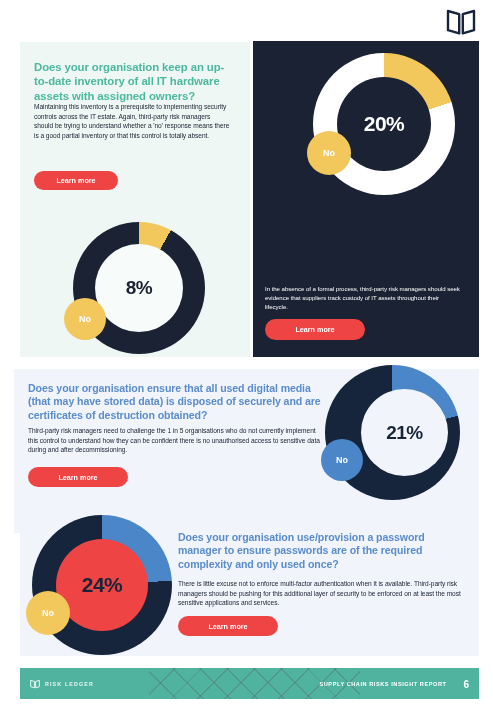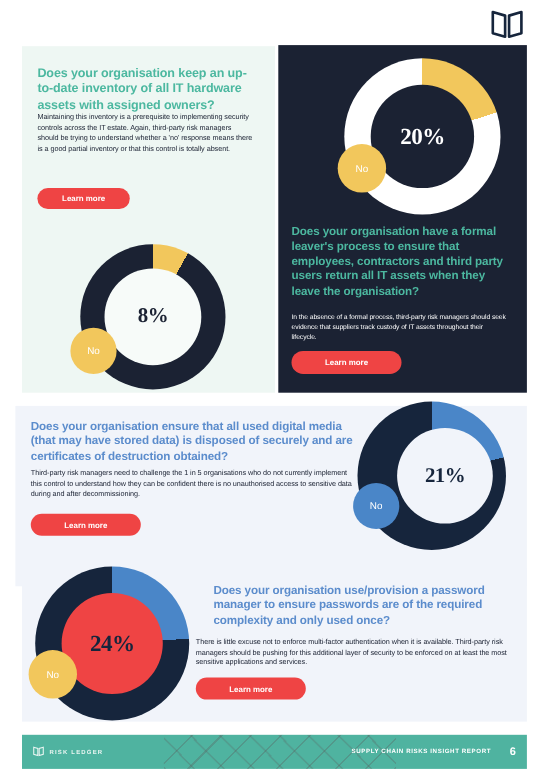--- a/index.html
+++ b/index.html
@@ -54,26 +54,26 @@
     line-height:19px;
     font-family:"Liberation Sans", sans-serif;
   }
 
   
   .donut{position:absolute;}
   .donut .ring{position:absolute;inset:0;border-radius:50%;}
   .donut .hole{
     position:absolute;border-radius:50%;
     display:flex;align-items:center;justify-content:center;
-    font-weight:bold;letter-spacing:-0.5px;font-family:Liberation Serif, serif;
+    font-weight:bold;letter-spacing:-0.5px;
   }
   .no-badge{
     position:absolute;border-radius:50%;
     display:flex;align-items:center;justify-content:center;
-    font-weight:normal;color:#ffffff;
+    font-weight:bold;color:#ffffff;
   }
 
   
   .footer{
     position:absolute;left:20px;right:14px;bottom:9px;height:31px;
     background:#4fb3a0;
     overflow:hidden;
   }
   .footer .lattice{
     position:absolute;left:28%;top:0;width:46%;height:100%;
@@ -120,21 +120,20 @@
   </div>
 
   <div class="card dark" style="left:253px;top:41px;width:226px;height:316px;">
 
     <div class="donut" style="left:60px;top:12px;width:142px;height:142px;">
       <div class="ring" style="background:conic-gradient(#f2c75c 0 20%, #ffffff 20% 100%);"></div>
       <div class="hole" style="left:24px;top:24px;width:94px;height:94px;background:#1b2233;color:#ffffff;font-size:21px;">20%</div>
       <div class="no-badge" style="left:-6px;top:78px;width:44px;height:44px;background:#f2c75c;font-size:9px;">No</div>
     </div>
 
-    <p class="q-title dark" style="position:absolute;left:12px;top:164px;width:200px;">Does your organisation have a formal leaver's process to ensure that employees, contractors and third party users return all IT assets when they leave the organisation?</p>
     <p class="q-body ondark" style="position:absolute;left:12px;top:244px;width:198px;">In the absence of a formal process, third-party risk managers should seek evidence that suppliers track custody of IT assets throughout their lifecycle.</p>
     <button class="btn" style="position:absolute;left:12px;top:278px;width:100px;height:21px;">Learn more</button>
   </div>
 
   <div class="card lav" style="left:14px;top:369px;width:465px;height:164px;">
     <p class="q-title lav" style="position:absolute;left:14px;top:13px;width:300px;">Does your organisation ensure that all used digital media (that may have  stored data) is  disposed of securely and are  certificates of  destruction  obtained?</p>
     <p class="q-body onlight" style="position:absolute;left:14px;top:57px;width:292px;">Third-party risk managers need to challenge the 1 in 5 organisations who do not currently implement this control to understand how they can be confident there is no unauthorised access to sensitive data during and after decommissioning.</p>
     <button class="btn" style="position:absolute;left:14px;top:98px;width:100px;height:20px;">Learn more</button>
 
     <div class="donut" style="left:311px;top:-4px;width:135px;height:135px;">
@@ -145,21 +144,21 @@
   </div>
 
   <div class="card lav" style="left:20px;top:517px;width:459px;height:139px;">
 
     <div class="donut" style="left:12px;top:-2px;width:140px;height:140px;">
       <div class="ring" style="background:conic-gradient(#4a86c8 0 24%, #16253c 24% 100%);"></div>
       <div class="hole" style="left:24px;top:24px;width:92px;height:92px;background:#ef4444;color:#16253c;font-size:21px;">24%</div>
       <div class="no-badge" style="left:-6px;top:76px;width:44px;height:44px;background:#f2c75c;font-size:9px;">No</div>
     </div>
 
-    <p class="q-title lav" style="position:absolute;left:174px;top:14px;width:272px;">Does your organisation use/provision a password manager to ensure passwords are of the required complexity and only used once?</p>
+    <p class="q-title lav" style="position:absolute;left:158px;top:14px;width:272px;">Does your organisation use/provision a password manager to ensure passwords are of the required complexity and only used once?</p>
     <p class="q-body onlight" style="position:absolute;left:158px;top:62px;width:288px;">There is little excuse not to enforce multi-factor authentication when it is available. Third-party risk managers should be pushing for this additional layer of security to be enforced on at least the most sensitive applications and services.</p>
     <button class="btn" style="position:absolute;left:158px;top:99px;width:100px;height:20px;">Learn more</button>
   </div>
 
   <div class="footer">
     <div class="lattice"></div>
     <div class="flogo">
       <span>
         <svg viewBox="0 0 30 28" width="10" height="10" aria-hidden="true">
           <path d="M2 3 L13.2 6.2 L13.2 25.4 L2 22.2 Z" fill="none" stroke="#e9f5f1" stroke-width="3"></path>

